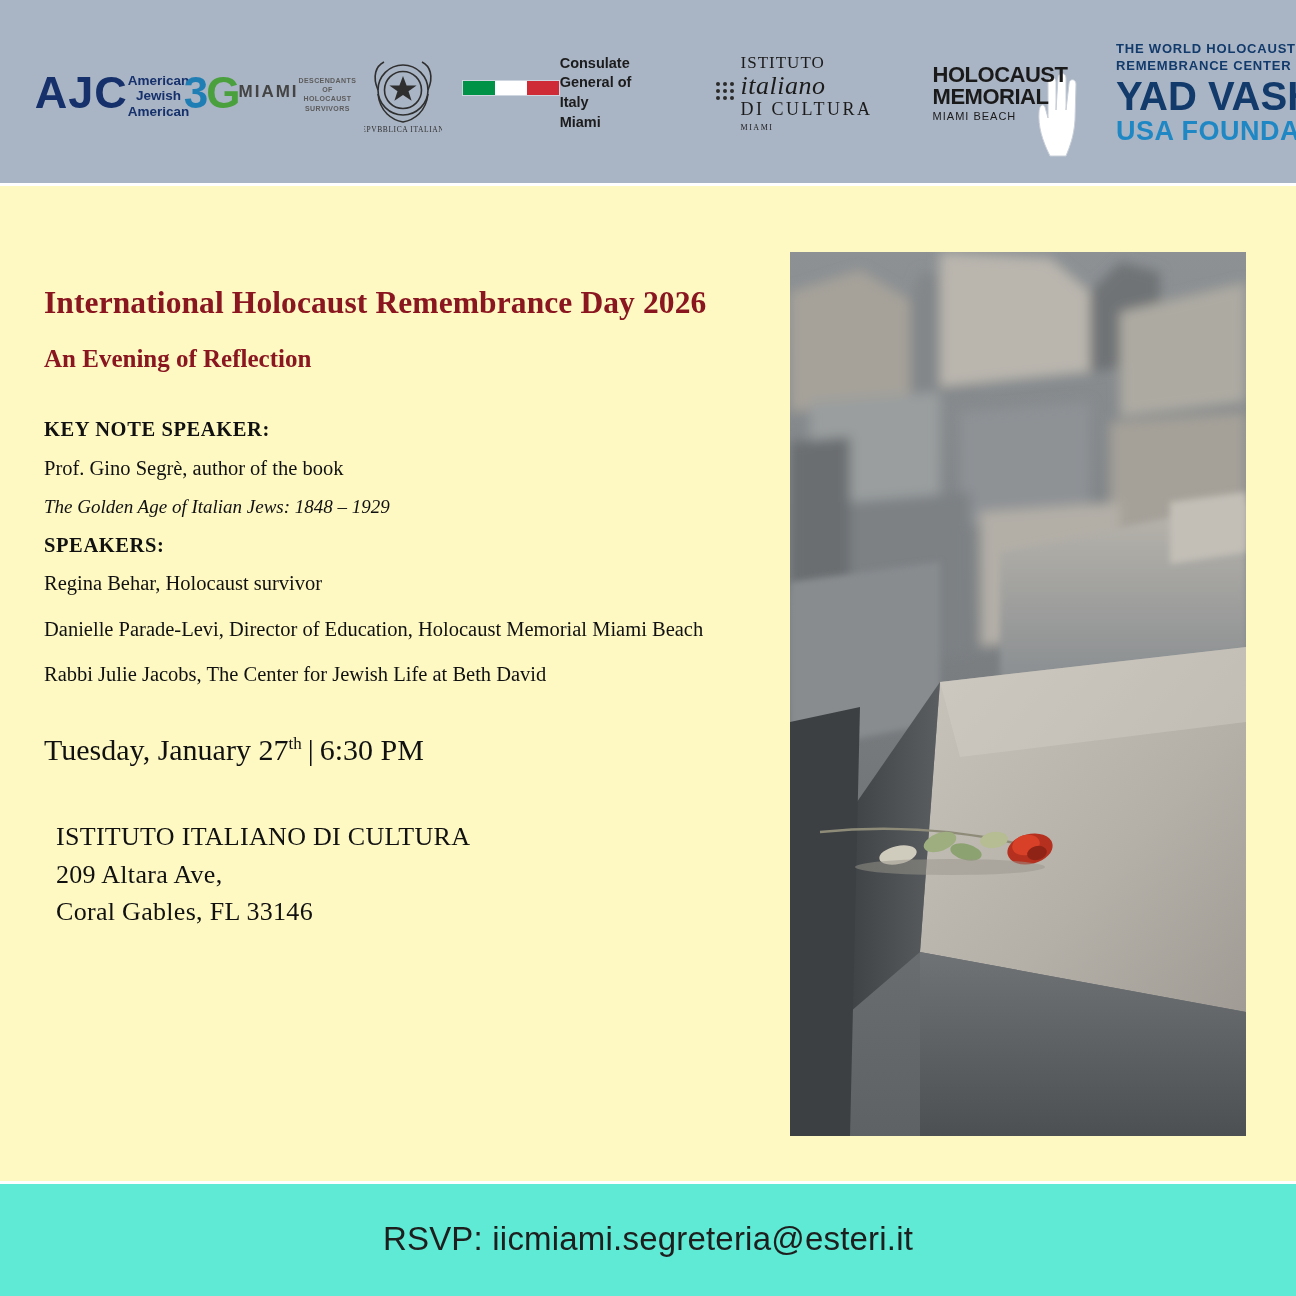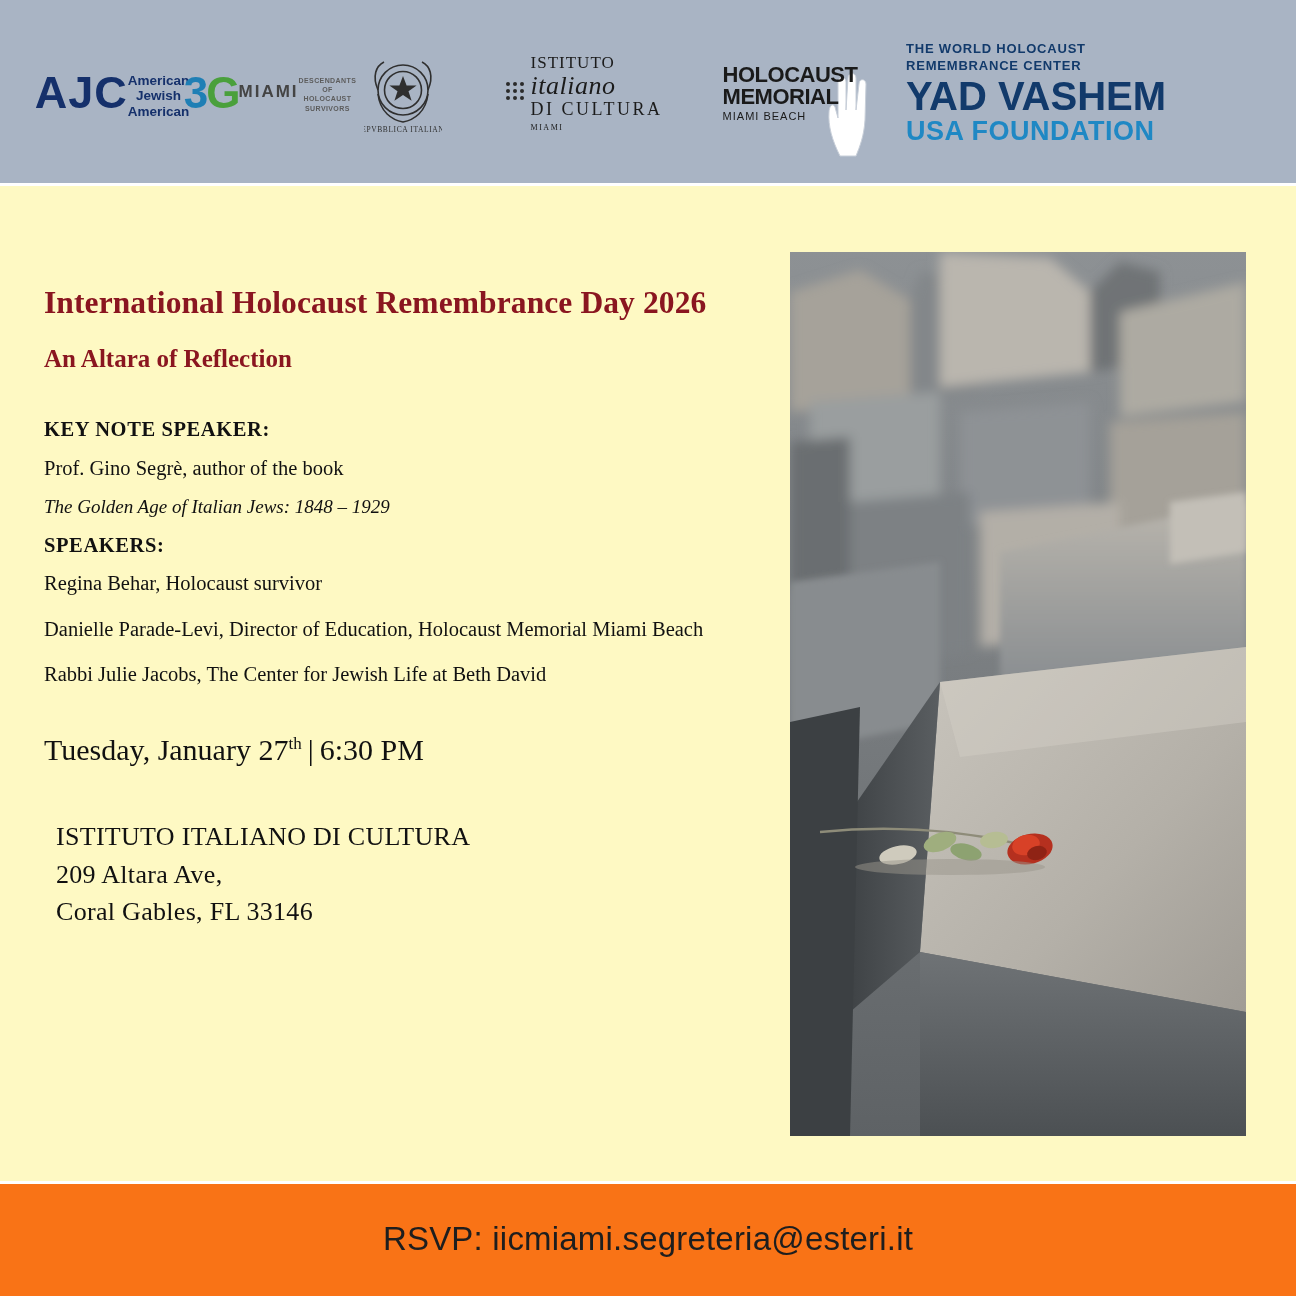--- a/index.html
+++ b/index.html
@@ -297,21 +297,21 @@
     width: 456px;
     height: 884px;
     overflow: hidden;
     background: #6f7376;
   }
   .photo svg { display: block; }
 
   
   .footer {
     height: 115px;
-    background: #f97316;
+    background: #5eead4;
     display: flex;
     align-items: center;
     justify-content: center;
     position: relative;
   }
   .footer::before {
     content: "";
     position: absolute;
     left: 0; right: 0; top: 0;
     height: 3px;
@@ -356,20 +356,31 @@
           <path d="M14 40 C 8 26, 12 16, 20 12 M64 40 C 70 26, 66 16, 58 12"></path>
           <path d="M14 44 C 16 62, 28 70, 39 72 C 50 70, 62 62, 64 44"></path>
         </g>
         <g fill="#2f2f2f">
           <polygon points="39,26 42.6,35.4 52.6,35.4 44.5,41.3 47.6,50.8 39,45 30.4,50.8 33.5,41.3 25.4,35.4 35.4,35.4"></polygon>
         </g>
         <text x="39" y="82" font-family="Liberation Serif, serif" font-size="7.5" fill="#2f2f2f" text-anchor="middle" letter-spacing="0.6">REPVBBLICA ITALIANA</text>
       </svg>
     </div>
 
+    <div class="logo logo-consulate">
+      <div class="flag">
+        <i class="it-g"></i>
+          <i class="it-w"></i>
+          <i class="it-r"></i>
+      </div>
+      <div class="cg-text">
+        <div>Consulate General of Italy</div>
+        <div>Miami</div>
+      </div>
+    </div>
 
     <div class="logo logo-iic">
       <div class="iic-inner">
         <div class="iic-dots">
           <span></span>
             <span></span>
             <span></span>
           <span></span>
             <span></span>
             <span></span>
@@ -409,21 +420,21 @@
         <div class="bot">USA FOUNDATION</div>
       </div>
 
     </div>
   </div>
 
   <div class="content">
 
     <div class="text-col">
       <h1 class="title">International Holocaust Remembrance Day 2026</h1>
-      <h2 class="subtitle">An Altara of Reflection</h2>
+      <h2 class="subtitle">An Evening of Reflection</h2>
 
       <p class="label">KEY NOTE SPEAKER:</p>
       <p class="line">Prof. Gino Segrè, author of the book</p>
       <p class="line italic">The Golden Age of Italian Jews: 1848 – 1929</p>
 
       <p class="label speakers">SPEAKERS:</p>
       <p class="speaker-line">Regina Behar, Holocaust survivor</p>
       <p class="speaker-line">Danielle Parade-Levi, Director of Education, Holocaust Memorial Miami Beach</p>
       <p class="speaker-line">Rabbi Julie Jacobs, The Center for Jewish Life at Beth David</p>
 

